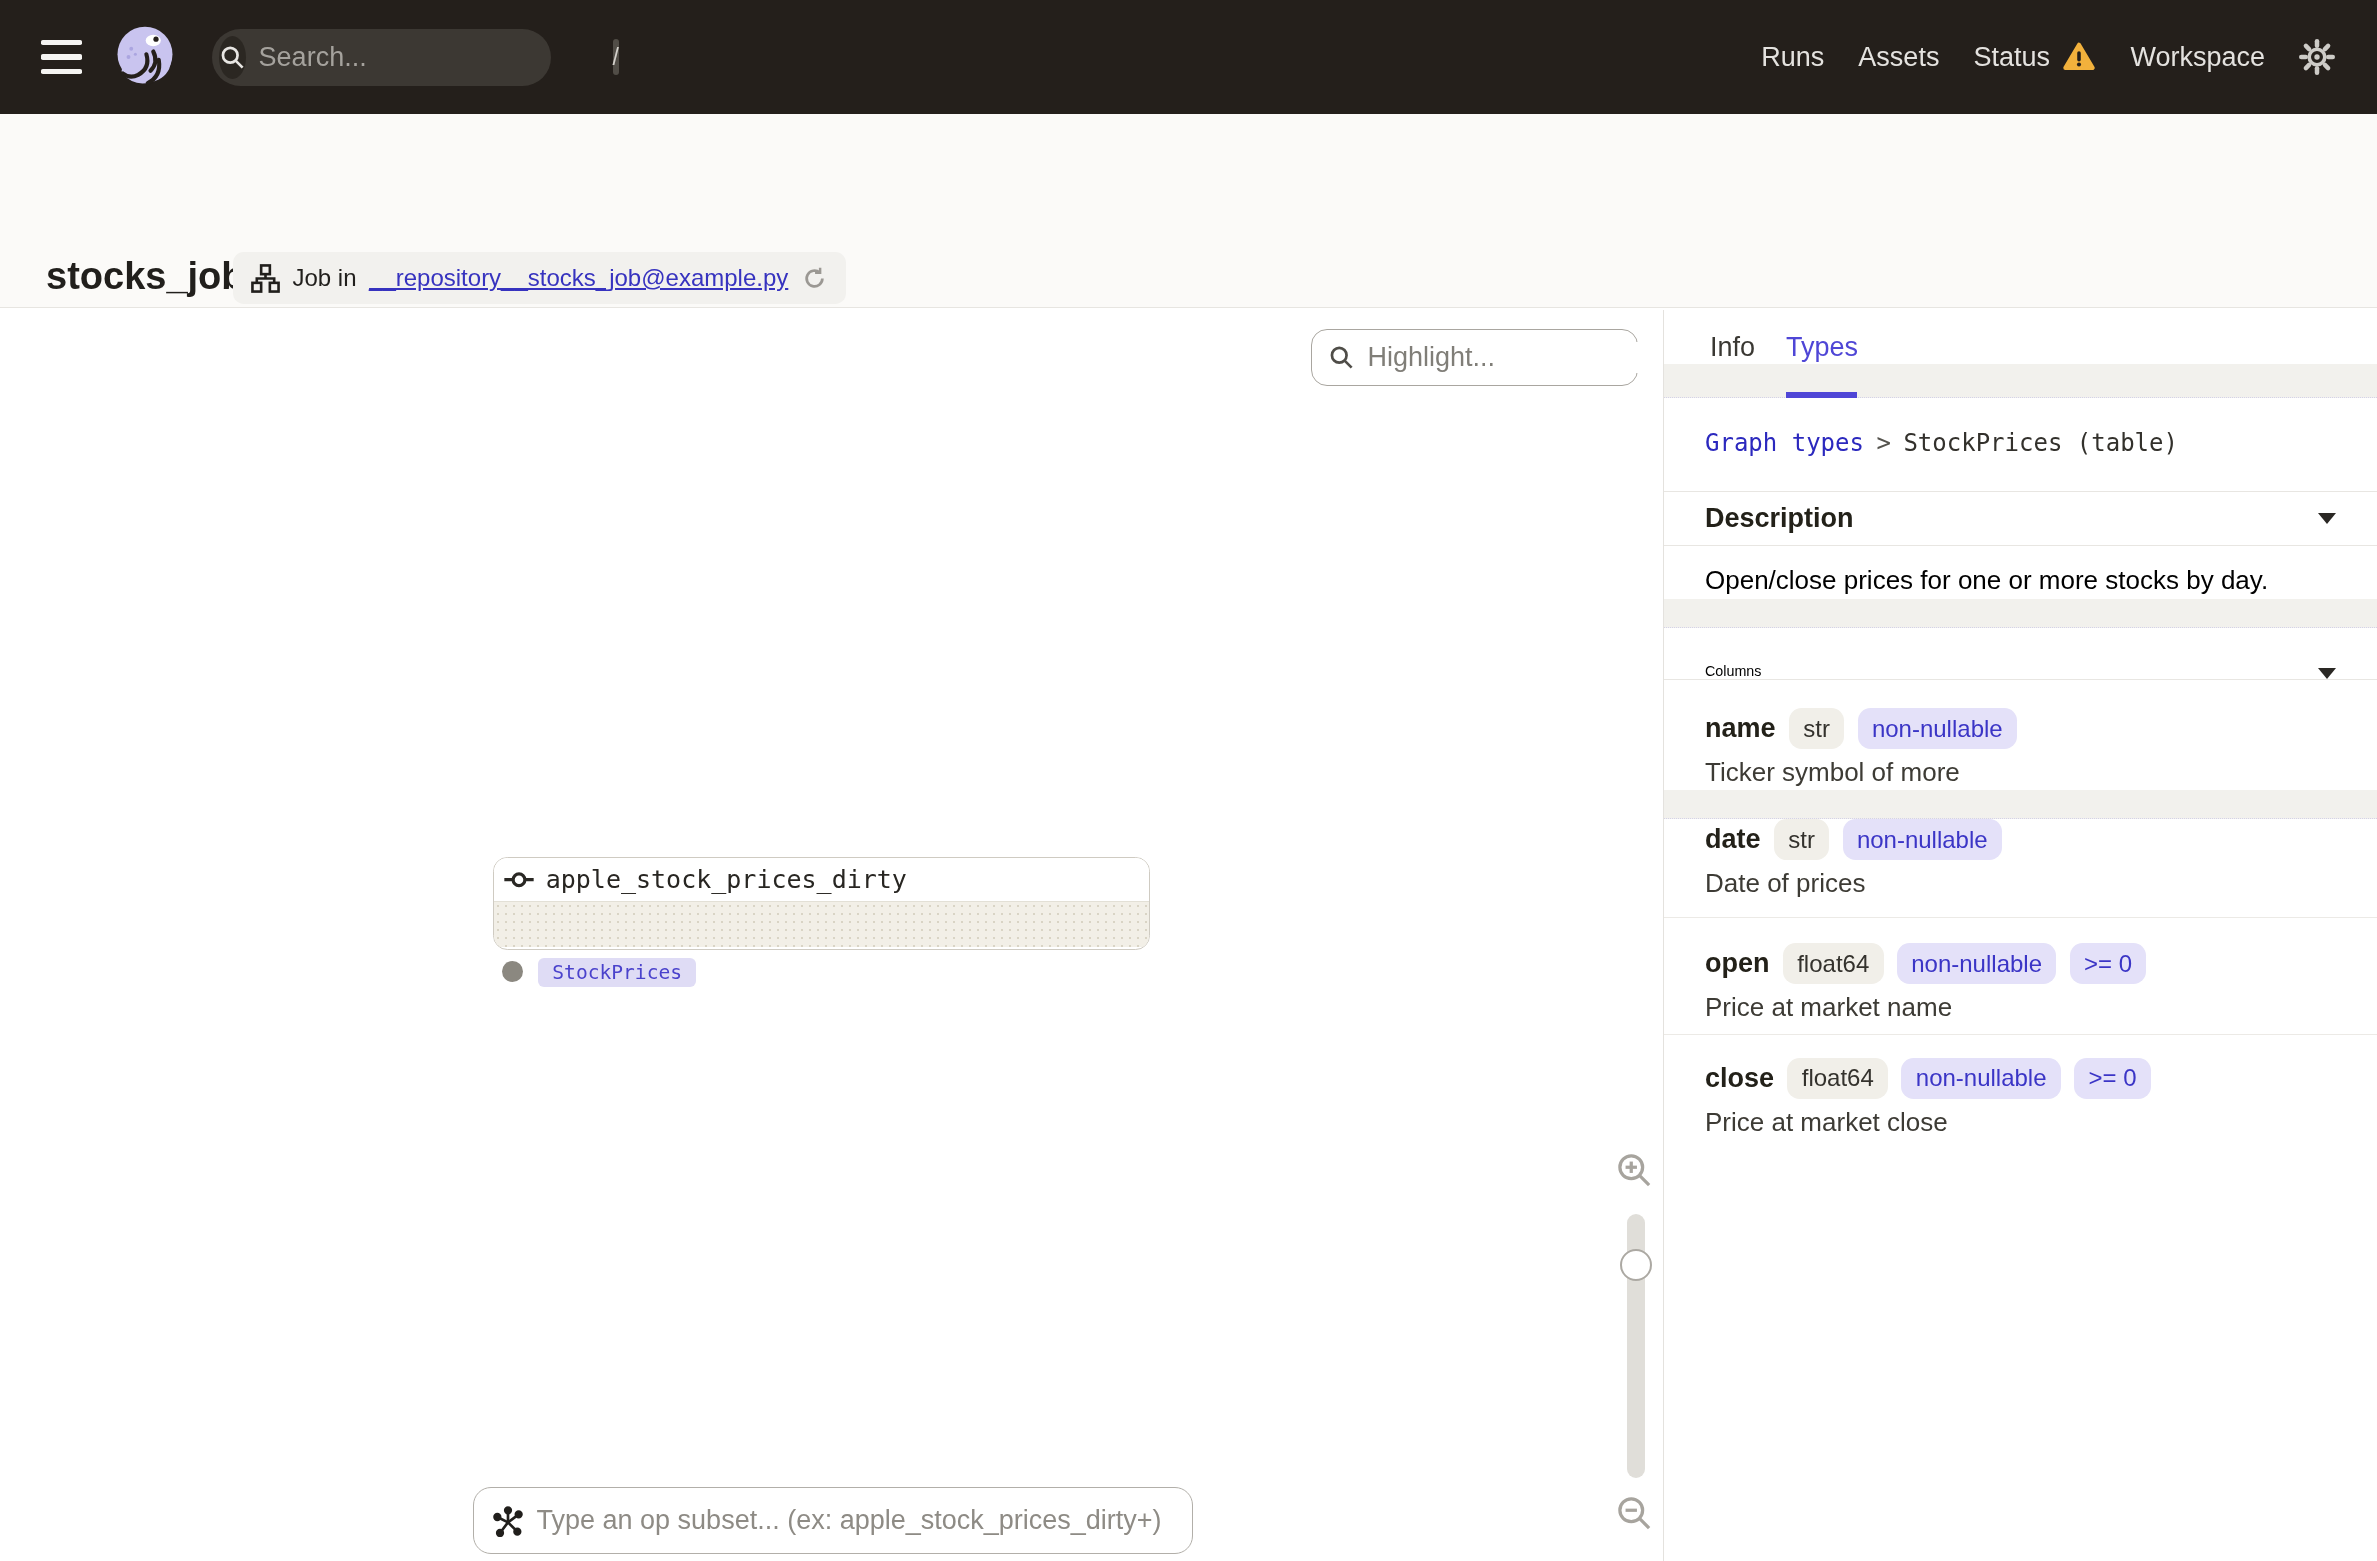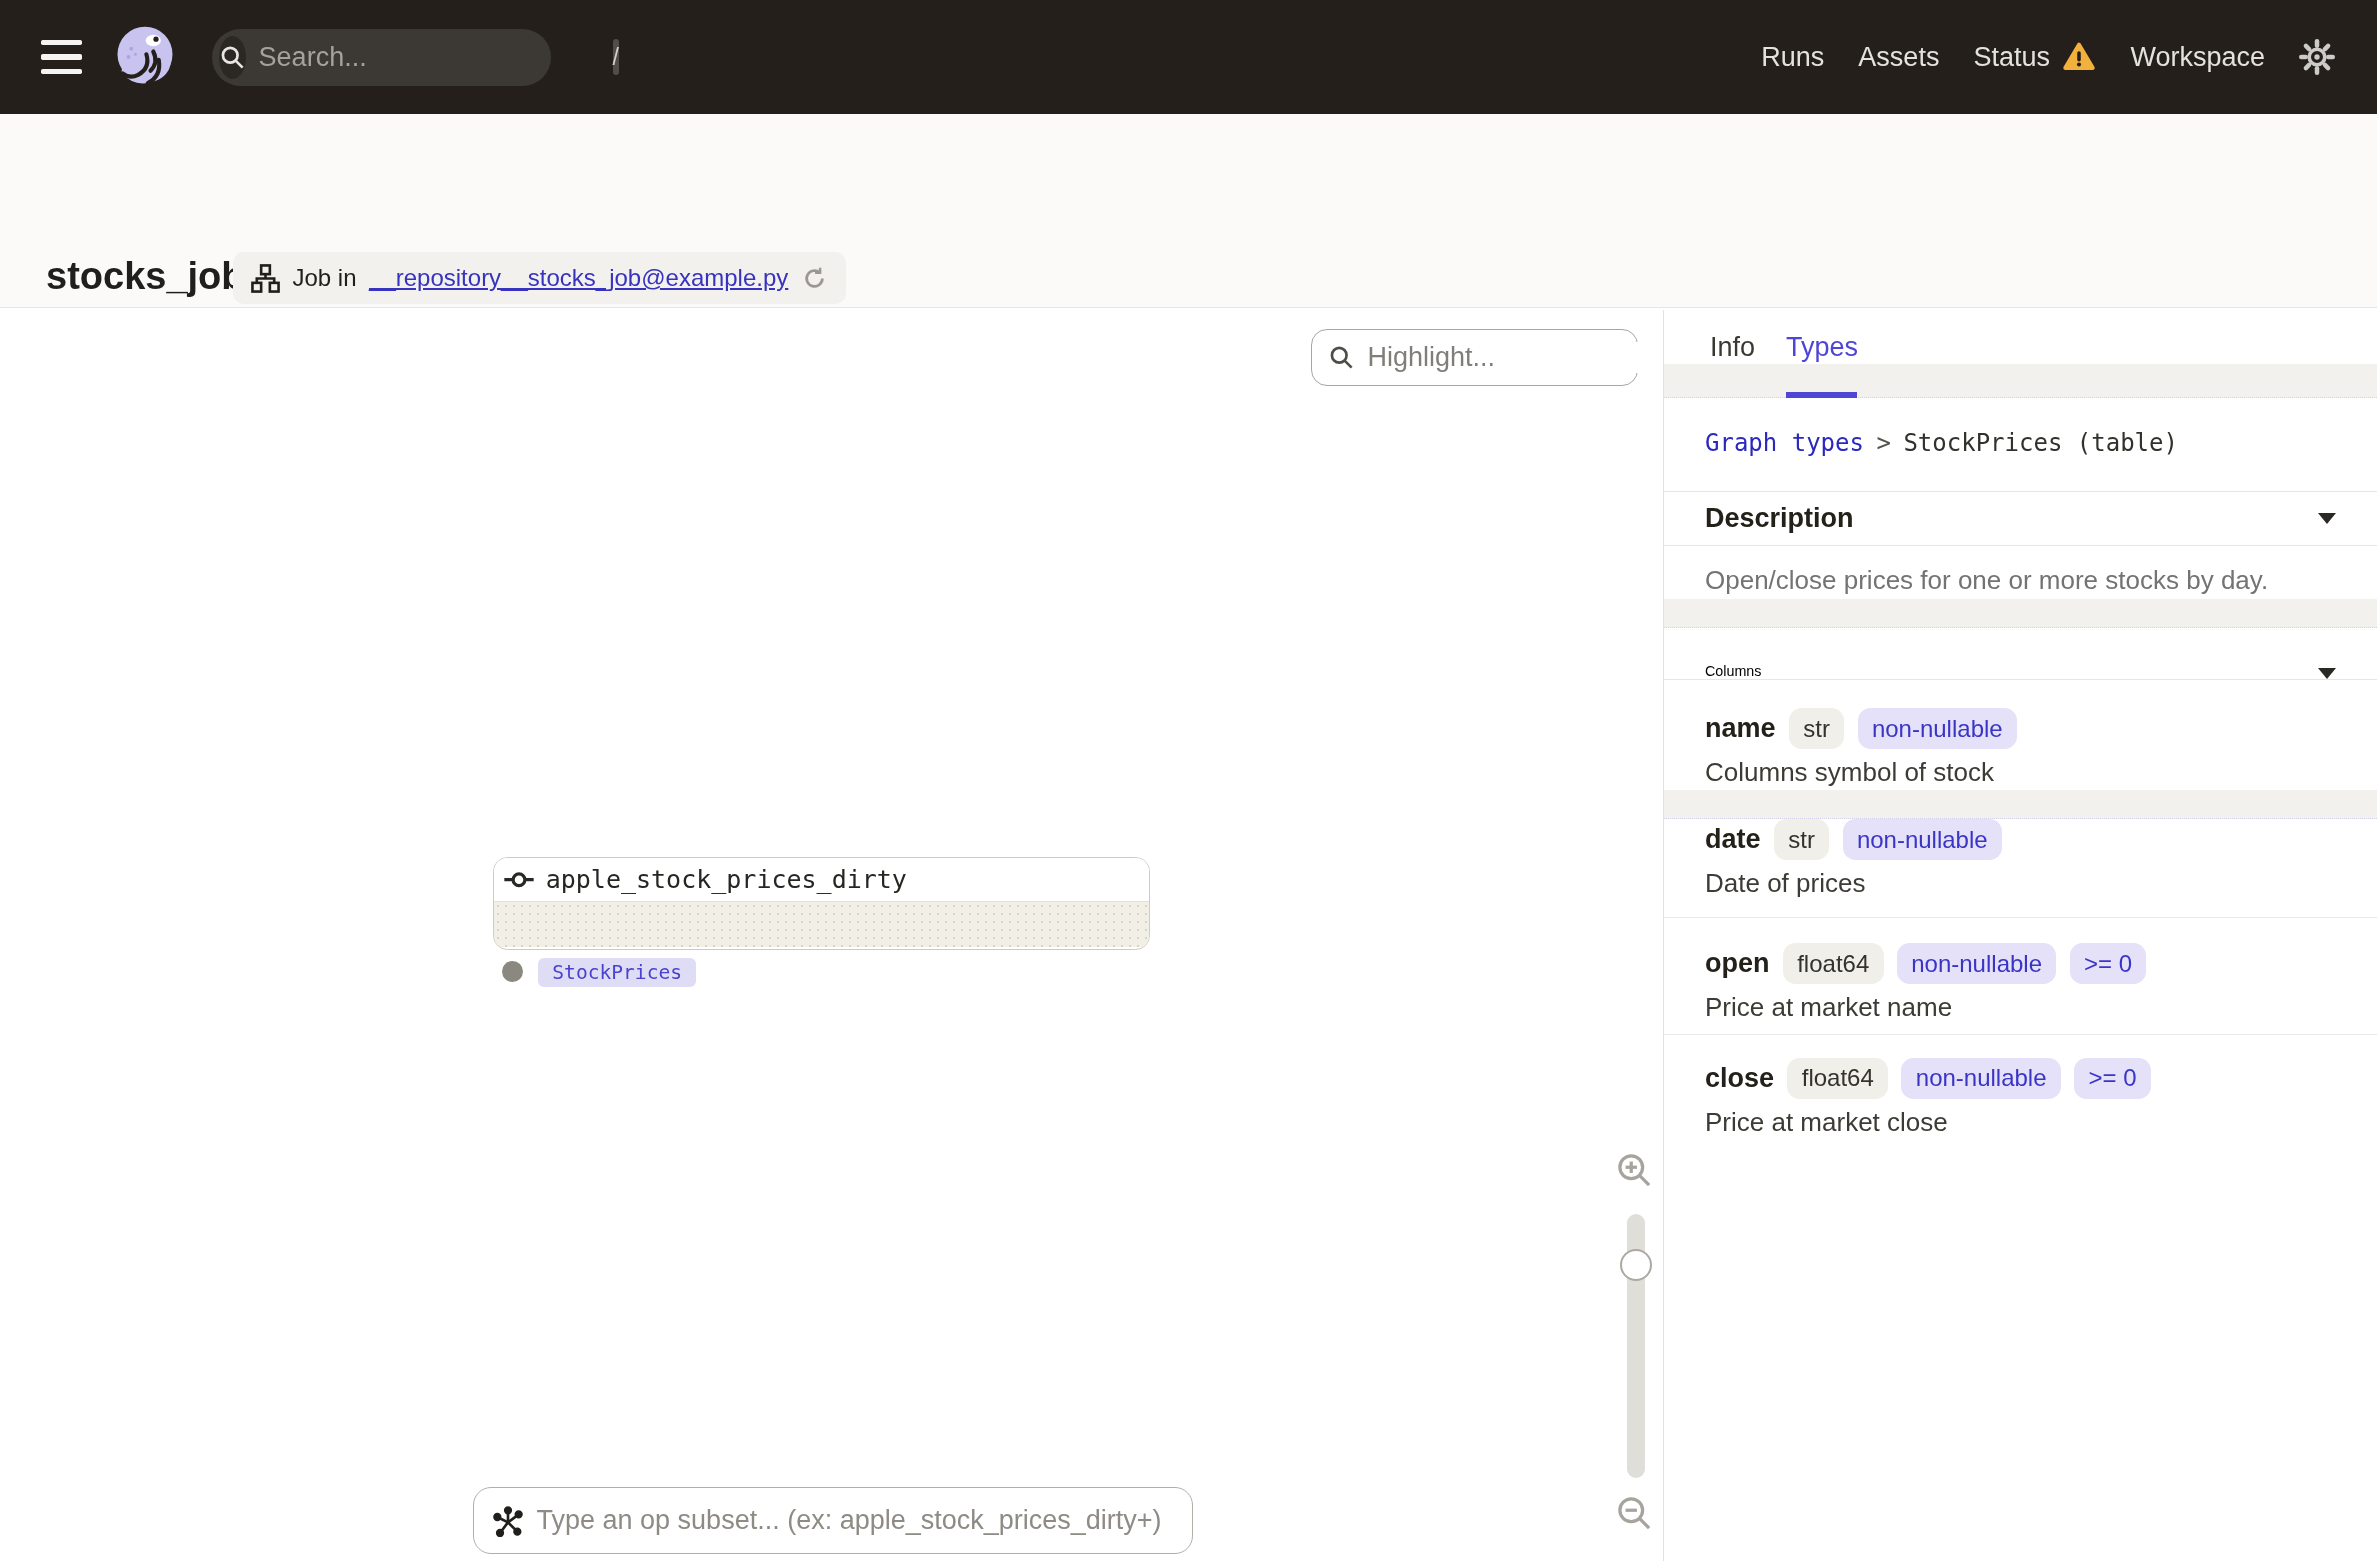--- a/index.html
+++ b/index.html
@@ -84,21 +84,21 @@
                 font-size:24px; }
   .breadcrumb .lnk { color:#2B28BE; cursor:pointer; }
   .breadcrumb .sep { color:#55534D; margin:0 12.5px; }
   .breadcrumb .cur { color:#33312C; }
 
   .sect-head { margin-top:29.5px; height:55px; border-top:1.8px solid #E8E6E2; border-bottom:1.8px solid #E8E6E2;
                display:flex; align-items:center; padding:0 41px; cursor:pointer; }
   .sect-head .t { font-size:27px; font-weight:bold; color:#232119; }
   .caret { margin-left:auto; width:0; height:0; border-left:9.8px solid transparent;
            border-right:9.8px solid transparent; border-top:11.6px solid #2A2824; }
-  .desc-text { margin-top:17px; padding:0 41px; font-size:26px; color:#737373; height:34px; line-height:34px; }
+  .desc-text { margin-top:17px; padding:0 41px; font-size:26px; color:#000000; height:34px; line-height:34px; }
   .gapband { margin-top:2.7px; height:29px; background:#F2F1ED; border-bottom:1.8px dotted #D4D2E8; }
   .cols-head { height:52px; border-bottom:1.8px solid #E8E6E2; display:flex; align-items:flex-end;
                padding:0 41px; cursor:pointer; }
 
   .colrow-tags { display:flex; align-items:center; gap:13.4px; padding:0 41px; height:41px; }
   .colname { font-size:27px; font-weight:bold; color:#232119; }
   .tag-type { background:#F1EFE9; color:#34322D; font-size:24px; padding:6.3px 14.3px; border-radius:12.5px; }
   .tag-purple { background:#E4E1F9; color:#3B35C6; font-size:24px; padding:6.3px 14.3px; border-radius:12.5px; }
   .coldesc { padding:0 41px; font-size:26px; color:#3D3B35; height:32px; line-height:32px; margin-top:7.1px; }
   .rowdivider { height:0; border-top:1.8px solid #ECEAE6; }
@@ -289,21 +289,21 @@
   <div class="cols-head">
     <span class="t">Columns</span>
     <span class="caret"></span>
   </div>
 
   <div class="colrow-tags" style="margin-top:28px;">
     <span class="colname">name</span>
     <span class="tag-type">str</span>
     <span class="tag-purple">non-nullable</span>
   </div>
-  <div class="coldesc">Columns symbol of stock</div>
+  <div class="coldesc">Ticker symbol of more</div>
   <div class="gapband" style="margin-top:1.8px;"></div>
 
   <div class="colrow-tags" style="">
     <span class="colname">date</span>
     <span class="tag-type">str</span>
     <span class="tag-purple">non-nullable</span>
   </div>
   <div class="coldesc">Date of prices</div>
   <div class="rowdivider" style="margin-top:18px;"></div>
 

